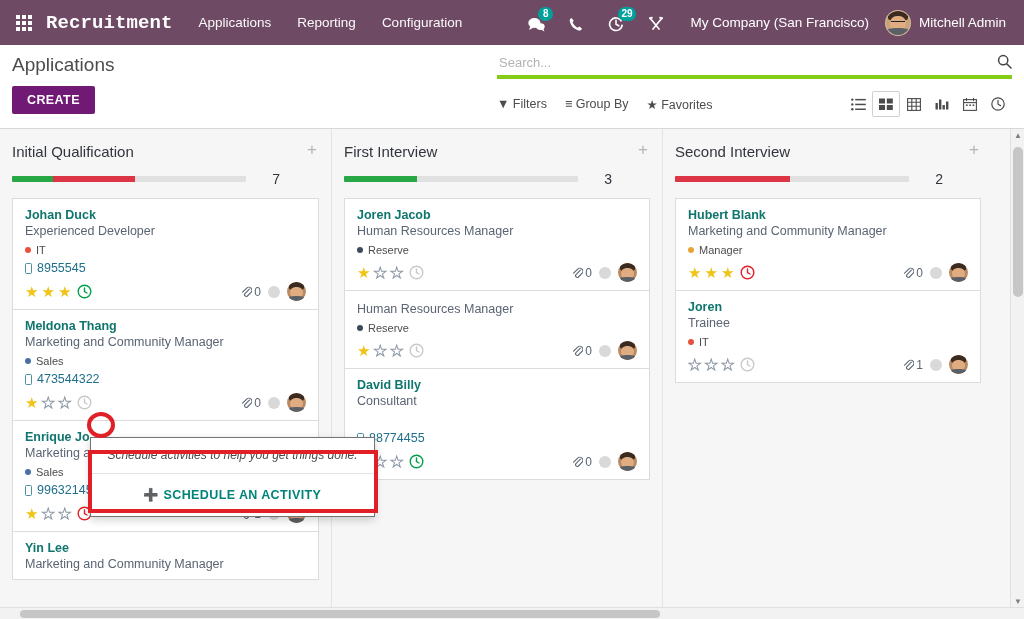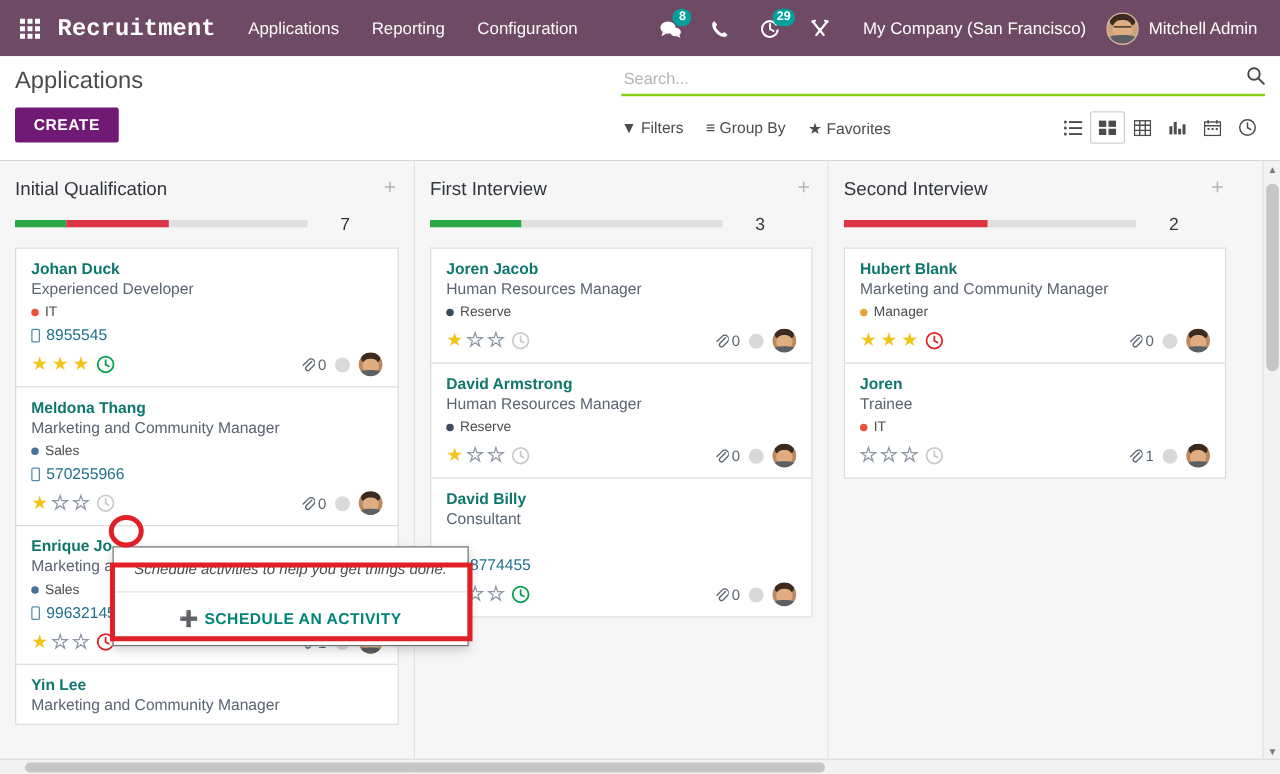--- a/index.html
+++ b/index.html
@@ -43,21 +43,21 @@
     position: relative; padding: 0 12px;
   }
   .cp-title { font-size: 19px; color: #4c4c4c; padding-top: 9px; }
   .btn-create {
     margin-top: 10px; background: #701a75; color: #fff; border: none;
     font-size: 12.5px; font-weight: bold; letter-spacing: .4px;
     padding: 7px 15px; border-radius: 2px; cursor: pointer;
   }
   .cp-right { position: absolute; right: 12px; top: 8px; width: 515px; }
   .searchbar {
-    display: flex; align-items: center; border-bottom: 2px solid #84cc16; padding-bottom: 3px;
+    display: flex; align-items: center; border-bottom: 4px solid #84cc16; padding-bottom: 3px;
   }
   .searchbar input {
     flex: 1; border: none; outline: none; font-size: 13px; color: #333;
     font-family: "Liberation Sans", sans-serif; background: transparent; padding: 2px 0 2px 2px;
   }
   .searchbar input::placeholder { color: #b3b3b3; }
   .search-icon { color: #555; font-size: 15px; cursor: pointer; }
   .cp-tools { display: flex; align-items: center; margin-top: 12px; }
   .filter-group { display: flex; gap: 18px; font-size: 12.5px; color: #4c4c4c; }
   .filter-group span { cursor: pointer; white-space: nowrap; }
@@ -351,21 +351,21 @@
 
       <div class="card">
         <div class="card-name">Meldona Thang</div>
         <div class="card-role">Marketing and Community Manager</div>
         <div class="tag">
           <span class="dot" style="background:#4a6fa5"></span>
           <span>Sales</span>
         </div>
         <div class="phone">
           <span class="phone-glyph"></span>
-          <span>570255966</span>
+          <span>473544322</span>
         </div>
         <div class="card-footer">
           <div class="stars">
             <span class="star on">★</span>
             <span class="star off">★</span>
             <span class="star off">★</span>
           </div>
           <span class="clock">
             <svg width="15" height="15" viewBox="0 0 15 15" fill="none" stroke="#c9c9c9" stroke-width="1.4">
               <circle cx="7.5" cy="7.5" r="6.3"></circle>
@@ -486,21 +486,20 @@
                   <span class="hair"></span>
                   <span class="skin"></span>
                   <span class="shirt"></span>
                 </span>
             </span>
           </div>
         </div>
       </div>
 
       <div class="card">
-        <div class="card-name">David Armstrong</div>
         <div class="card-role">Human Resources Manager</div>
         <div class="tag">
           <span class="dot" style="background:#3c4a5e"></span>
           <span>Reserve</span>
         </div>
         <div class="card-footer">
           <div class="stars">
             <span class="star on">★</span>
             <span class="star off">★</span>
             <span class="star off">★</span>

